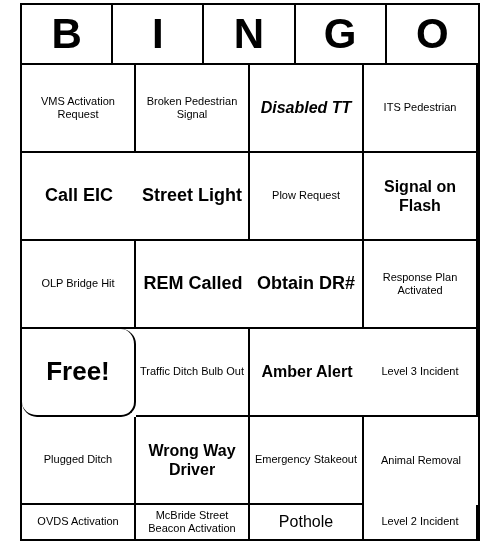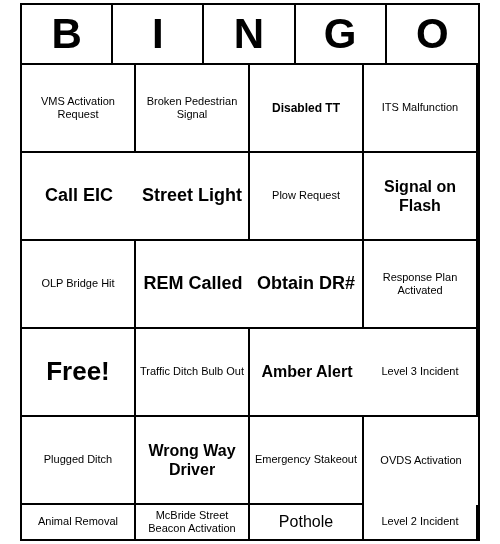--- a/index.html
+++ b/index.html
@@ -55,45 +55,46 @@
     .bingo-grid .bingo-cell:nth-last-child(-n+5) {
       border-bottom: none;
     }
     .bingo-cell.large-text {
       font-size: 18px;
       font-weight: bold;
     }
     .bingo-cell.free-space {
       font-size: 26px;
       font-weight: bold;
+      border-radius: 15px;
     }
   </style>
 </head>
 <body>
 
 <div class="bingo-card">
   <div class="bingo-header">
   <div class="bingo-header-cell">B</div>
       <div class="bingo-header-cell">I</div>
       <div class="bingo-header-cell">N</div>
       <div class="bingo-header-cell">G</div>
       <div class="bingo-header-cell">O</div>
     </div>
   <div class="bingo-grid">
   <div class="bingo-cell">
         <span>VMS Activation Request</span>
       </div>
       <div class="bingo-cell">
         <span>Broken Pedestrian Signal</span>
       </div>
-      <div class="bingo-cell" style="font-size: 12px; font-weight: bold;">
+      <div class="bingo-cell" style="font-size: 16px; font-weight: bold; font-style: italic;">
         <span>Disabled TT</span>
       </div>
       <div class="bingo-cell">
-        <span>ITS Malfunction</span>
+        <span>ITS Pedestrian</span>
       </div>
       <div class="bingo-cell large-text">
         <span>Call EIC</span>
       </div>
       <div class="bingo-cell large-text">
         <span>Street Light</span>
       </div>
       <div class="bingo-cell">
         <span>Plow Request</span>
       </div>
@@ -127,24 +128,24 @@
       <div class="bingo-cell">
         <span>Plugged Ditch</span>
       </div>
       <div class="bingo-cell" style="font-size: 16px; font-weight: bold;">
         <span>Wrong Way Driver</span>
       </div>
       <div class="bingo-cell">
         <span>Emergency Stakeout</span>
       </div>
       <div class="bingo-cell">
-        <span>OVDS Activation</span>
+        <span>Animal Removal</span>
       </div>
       <div class="bingo-cell">
-        <span>Animal Removal</span>
+        <span>OVDS Activation</span>
       </div>
       <div class="bingo-cell">
         <span>McBride Street Beacon Activation</span>
       </div>
       <div class="bingo-cell" style="font-size: 16px; font-weight: normal;">
         <span>Pothole</span>
       </div>
       <div class="bingo-cell">
         <span>Level 2 Incident</span>
       </div>

